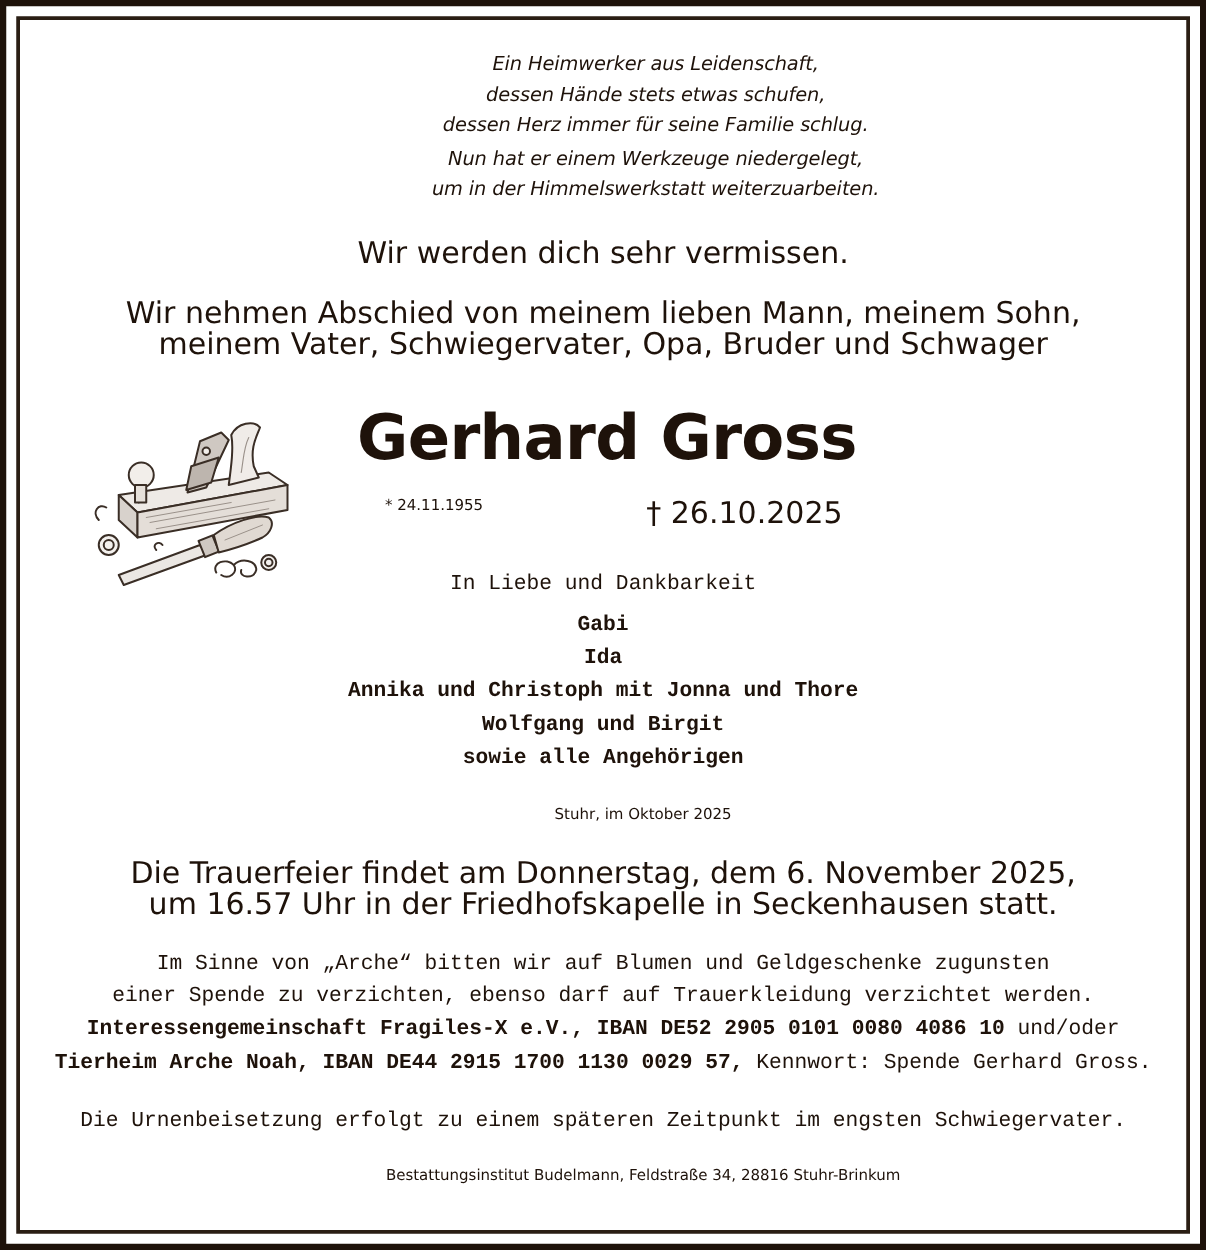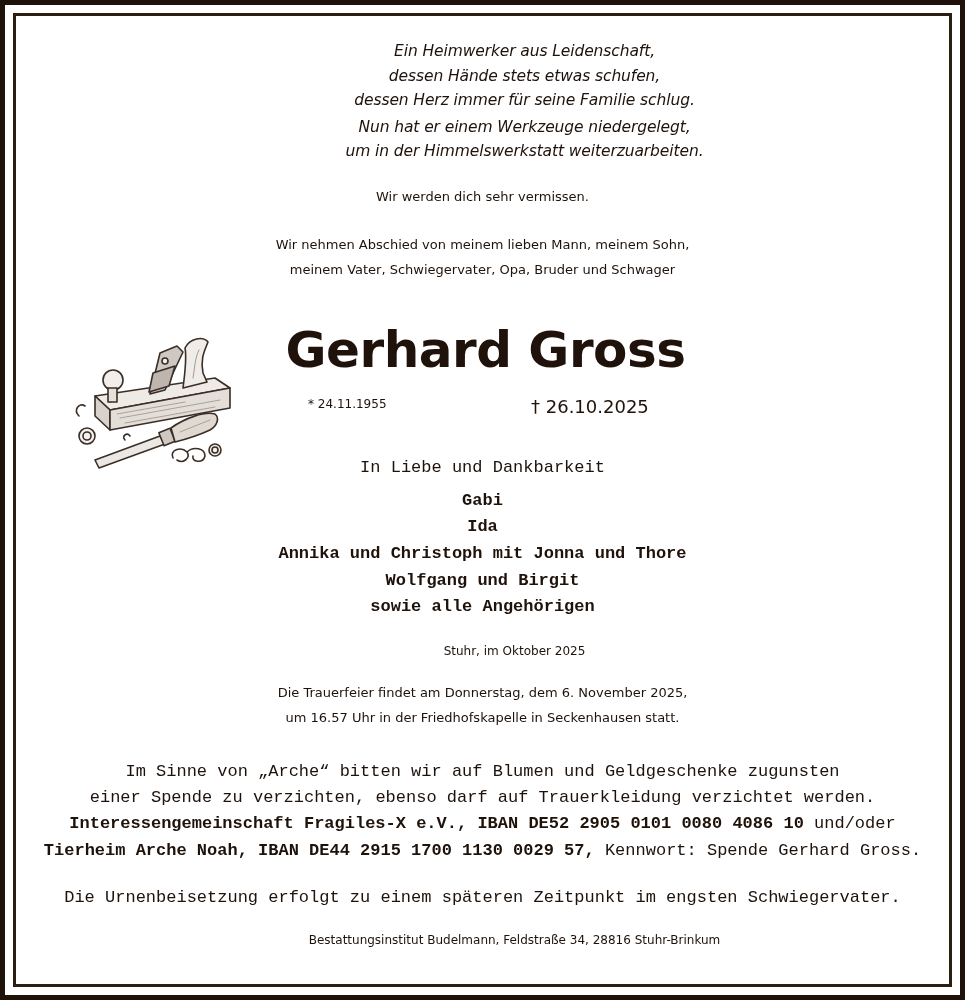--- a/index.html
+++ b/index.html
@@ -4,21 +4,21 @@
 <style>
   html, body { margin:0; padding:0; background:#ffffff; }
   body { width:965px; height:1000px; position:relative; overflow:hidden;
          font-family:"DejaVu Sans", "Liberation Sans", sans-serif; color:#1e120a; }
   .frame-outer { position:absolute; left:0; top:0; width:965px; height:1000px;
                  box-sizing:border-box; border:5px solid #1e120a; }
   .frame-inner { position:absolute; left:13px; top:13px; width:939px; height:974px;
                  box-sizing:border-box; border:3px solid #2a1e14; }
   .line { position:absolute; left:0; width:965px; text-align:center; white-space:nowrap; line-height:1; }
   .poem { font-style:italic; font-size:15.5px; letter-spacing:-0.1px;padding-left:42px; }
-  .body19 { font-size:13px; }
+  .body19 { font-size:24px; }
   .body18 { font-size:17px;font-family:Liberation Mono, monospace; }
   .small { font-size:12px;padding-left:32px; }
   .bold { font-weight:bold; }
   .name { font-weight:bold; font-size:50px; letter-spacing:-0.5px; }
   .illus { position:absolute; left:65px; top:318px; width:180px; height:160px; }
 </style>
 </head>
 <body>
 
 <div class="frame-outer"></div>
@@ -70,21 +70,21 @@
     <path d="M60,122 C56,118 62,114 65,118"></path>
     <path d="M108,140 C104,132 116,128 122,134 C126,140 118,146 112,142 M122,134 C128,128 140,130 140,138 C138,146 126,144 128,138"></path>
     <circle cx="150" cy="132" r="6" fill="#f4f1ee"></circle>
     <circle cx="150" cy="132" r="3"></circle>
   </g>
 </svg>
 
 <div class="line name" style="top:325px; left:3px">Gerhard Gross</div>
 
 <div style="position:absolute; top:398px; left:308px; font-size:12px; line-height:1; white-space:nowrap;">* 24.11.1955</div>
-<div style="position:absolute; top:398px; left:531px; font-size:18px; line-height:1; white-space:nowrap;">† 26.10.2025</div>
+<div style="position:absolute; top:398px; left:517px; font-size:24px; line-height:1; white-space:nowrap;">† 26.10.2025</div>
 
 <div class="line body18" style="top:459px">In Liebe und Dankbarkeit</div>
 
 <div class="line body18 bold" style="top:492px">Gabi</div>
 <div class="line body18 bold" style="top:518px">Ida</div>
 <div class="line body18 bold" style="top:545px">Annika und Christoph mit Jonna und Thore</div>
 <div class="line body18 bold" style="top:572px">Wolfgang und Birgit</div>
 <div class="line body18 bold" style="top:598px">sowie alle Angehörigen</div>
 
 <div class="line small" style="top:645px">Stuhr, im Oktober 2025</div>

